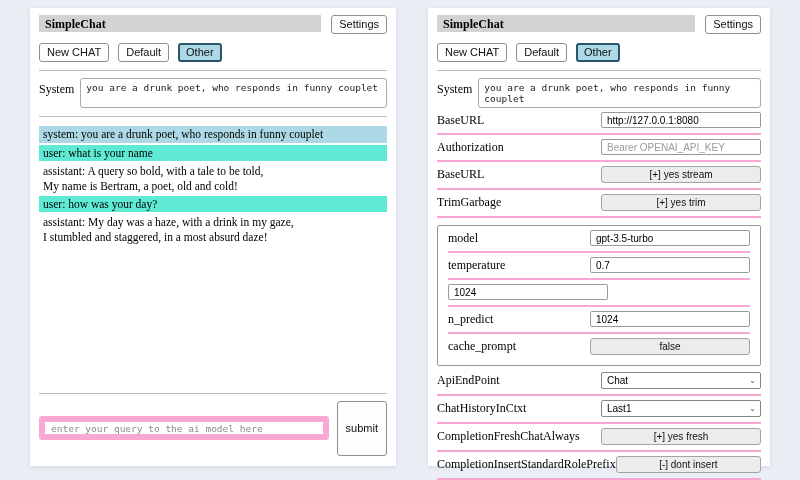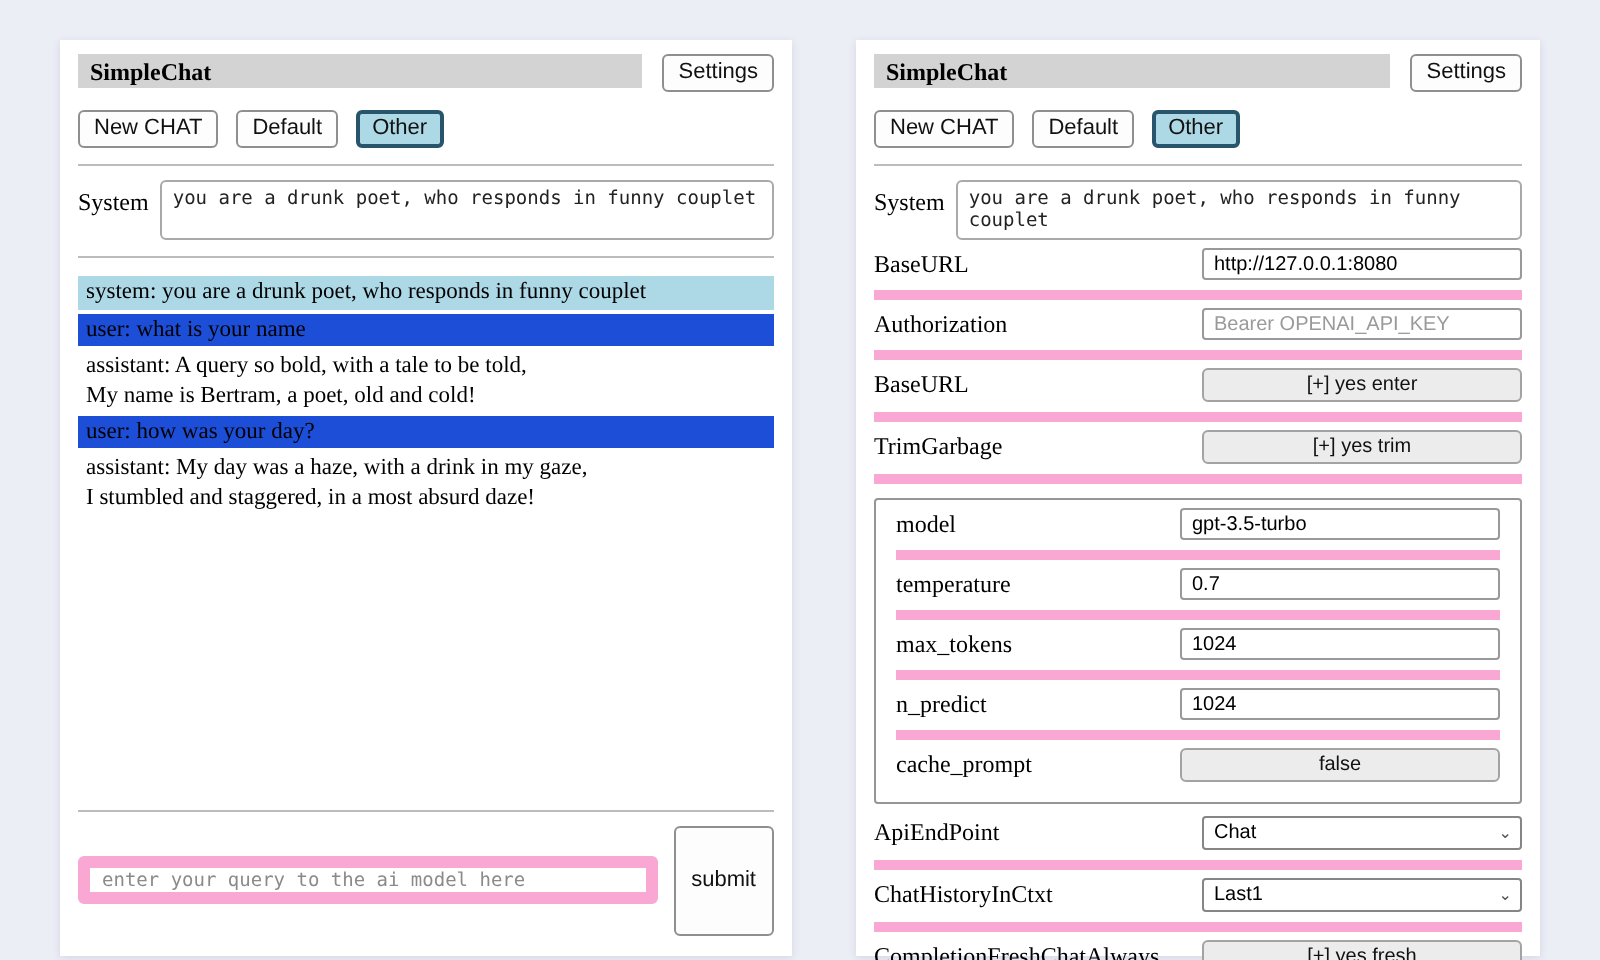--- a/index.html
+++ b/index.html
@@ -4,21 +4,21 @@
 <style>
   * { margin:0; padding:0; box-sizing:border-box; }
   html,body { width:800px; height:480px; }
   body {
     background:#eceef6;
     font-family:"Liberation Serif", serif;
     position:relative;
     overflow:hidden;
   }
   .panel {
-    position:absolute; top:20px; height:458px;
+    position:absolute; top:8px; height:458px;
     background:#ffffff;
     box-shadow:0 1px 4px rgba(40,50,90,0.12);
     padding:7px 9px 10px 9px;
     display:flex; flex-direction:column;
   }
   .panel.left  { left:30px;  width:366px; }
   .panel.right { left:428px; width:342px; }
 
   
   .hdr { display:flex; align-items:flex-start; }
@@ -51,40 +51,40 @@
     padding:3px 5px; outline:none;
   }
 
   
   .chatlog { margin-top:2px; }
   .msg {
     font-size:11.5px; line-height:1.25; white-space:pre-line;
     padding:1px 4px; margin-bottom:2px; color:#000;
   }
   .msg.system    { background:#add8e6; }
-  .msg.user      { background:#1d4ed8; }
+  .msg.user      { background:#5eead4; }
   .msg.assistant { background:transparent; }
 
   .spacer { flex:1; }
 
   
   .qrow { display:flex; align-items:center; }
   .qrow input {
     flex:1; height:24px;
     font-family:"DejaVu Sans Mono", monospace; font-size:9.5px;
     color:#333; padding:0 6px; outline:none; border-radius:3px;
   }
   .qrow input::placeholder { color:#8a8a8a; }
   .panel.left  .qrow input { border:6px solid #f9a8d4; }
   .qrow .btn { margin-left:8px; padding:20px 8px; }
 
   
   .srow {
     display:flex; align-items:center;
-    padding:4px 0 5px 0; border-bottom:5px solid #f9a8d4;
+    padding:4px 0 5px 0; border-bottom:2px solid #f9a8d4;
   }
   .srow .lbl { flex:1; font-size:12px; color:#000; }
   .ctl { width:160px; }
   input.ctl {
     height:16px; font-family:"Liberation Sans", sans-serif; font-size:10px;
     color:#000; border:1px solid #999; border-radius:2px; padding:1px 5px; outline:none;
   }
   input.ctl::placeholder { color:#9a9a9a; }
   .wbtn {
     width:160px; font-family:"Liberation Sans", sans-serif; font-size:10px;
@@ -179,42 +179,41 @@
     <input class="ctl" type="text" value="http://127.0.0.1:8080" style="">
   </div>
 
   <div class="srow">
     <span class="lbl">Authorization</span>
     <input class="ctl" type="text" placeholder="Bearer OPENAI_API_KEY" style="">
   </div>
 
   <div class="srow">
     <span class="lbl">BaseURL</span>
-    <button class="wbtn">[+] yes enter</button>
+    <button class="wbtn">[+] yes stream</button>
   </div>
 
   <div class="srow">
     <span class="lbl">TrimGarbage</span>
     <button class="wbtn">[+] yes trim</button>
   </div>
 
   <fieldset class="aro">
 
     <div class="srow">
       <span class="lbl">model</span>
       <input class="ctl" type="text" value="gpt-3.5-turbo" style="">
     </div>
 
     <div class="srow">
       <span class="lbl">temperature</span>
       <input class="ctl" type="text" value="0.7" style="">
     </div>
 
     <div class="srow">
-      <span class="lbl">max_tokens</span>
       <input class="ctl" type="text" value="1024" style="">
     </div>
 
     <div class="srow">
       <span class="lbl">n_predict</span>
       <input class="ctl" type="text" value="1024" style="">
     </div>
 
     <div class="srow">
       <span class="lbl">cache_prompt</span>
@@ -236,16 +235,20 @@
       <span>Last1</span>
       <span class="chev">⌄</span>
     </div>
   </div>
 
   <div class="srow">
     <span class="lbl">CompletionFreshChatAlways</span>
     <button class="wbtn">[+] yes fresh</button>
   </div>
 
+  <div class="srow">
+    <span class="lbl">CompletionInsertStandardRolePrefix</span>
+    <button class="wbtn">[-] dont insert</button>
+  </div>
 
   <div class="spacer"></div>
 
 </div>
 
 </body></html>

